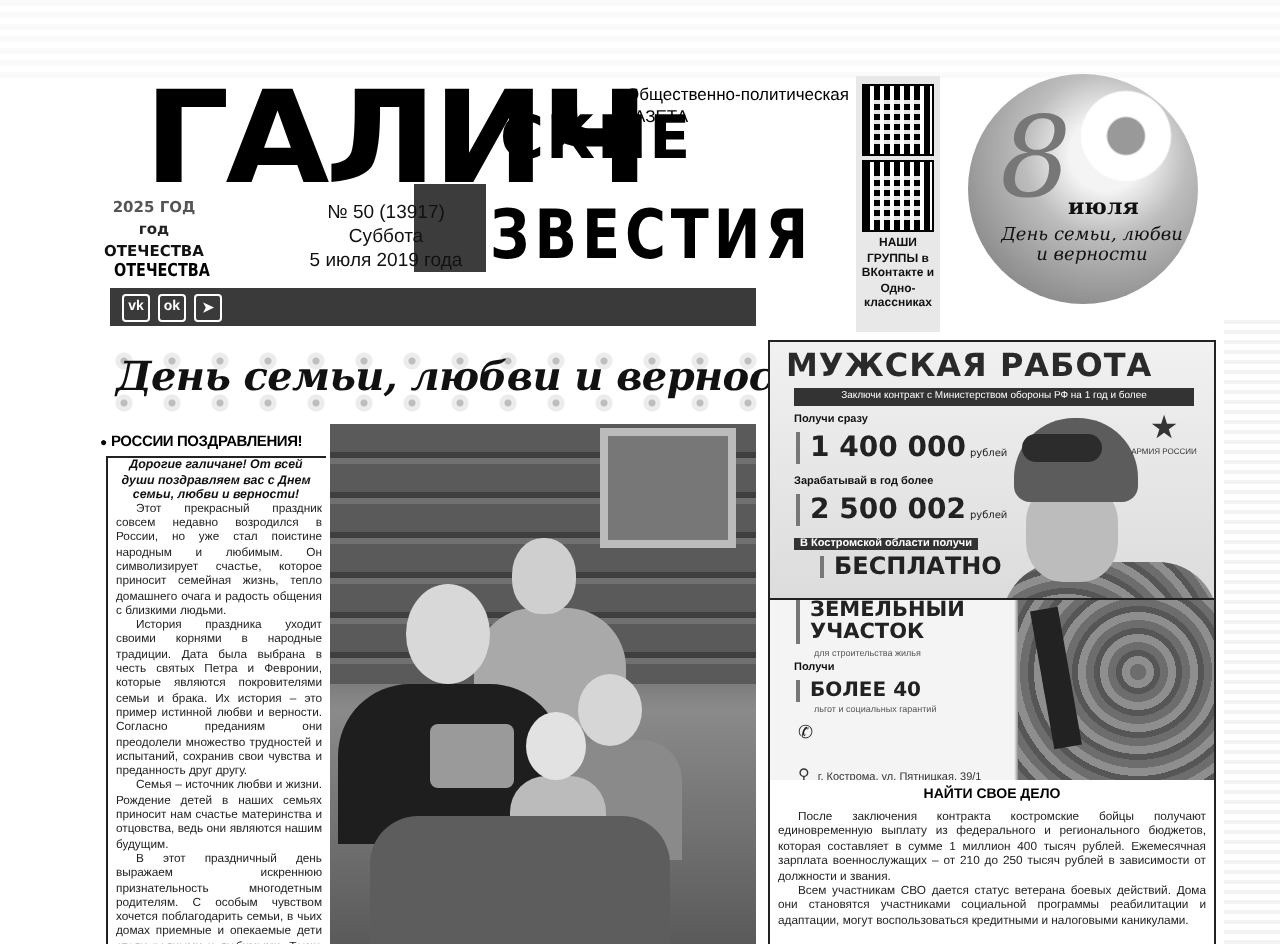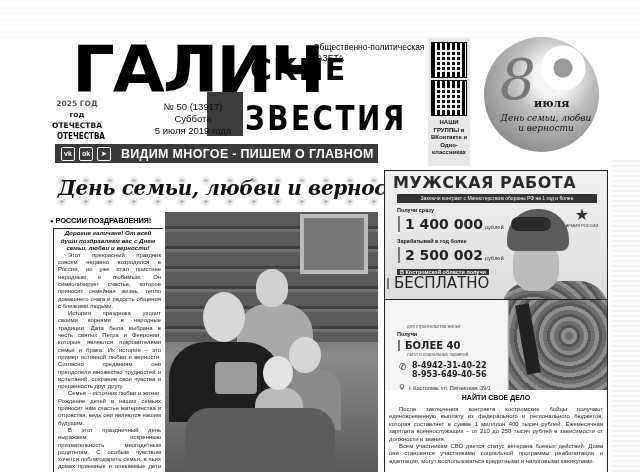--- a/index.html
+++ b/index.html
@@ -95,21 +95,21 @@
   .photo .jeans { position: absolute; left: 20px; top: 196px; width: 150px; height: 64px; border-radius: 24px 24px 0 0; background: #5d5d5d; }
 
   
   .ad { position: absolute; left: 384px; top: 170px; width: 224px; height: 130px; border: 1px solid #222; overflow: hidden;
     background: linear-gradient(180deg, #f1f1f1 0%, #dcdcdc 100%); }
   .ad-title { position: absolute; left: 8px; top: 2px; font-family: "DejaVu Sans", sans-serif; font-weight: 900; font-size: 16px; color: #2a2a2a; letter-spacing: .5px; white-space: nowrap; }
   .ad-sub { position: absolute; left: 12px; top: 23px; width: 200px; height: 9px; background: #333; color: #fff; font-size: 5px; line-height: 9px; text-align: center; white-space: nowrap; }
   .ad-lbl { position: absolute; left: 12px; font-size: 5.5px; font-weight: 700; color: #111; white-space: nowrap; }
   .ad-big { position: absolute; left: 13px; font-family: "DejaVu Sans", sans-serif; font-weight: 900; font-size: 14px; color: #222; white-space: nowrap; padding-left: 5px; border-left: 2.5px solid #777; }
   .ad-big small { font-size: 5px; font-weight: 400; margin-left: 2px; }
-  .ad-land { position: absolute; left: 2px; top: 105px; padding-left: 5px; border-left: 2.5px solid #777; font-family: "DejaVu Sans", sans-serif; font-weight: 400; font-size: 15px; line-height: 11px; color: #222; }
+  .ad-land { position: absolute; left: 25px; top: 105px; padding-left: 5px; border-left: 2.5px solid #777; font-family: "DejaVu Sans", sans-serif; font-weight: 700; font-size: 12px; line-height: 11px; color: #222; }
   .soldier { position: absolute; left: 116px; top: 38px; width: 108px; height: 260px; }
   .soldier .helmet { position: absolute; left: 6px; top: 0; width: 62px; height: 42px; border-radius: 30px 30px 8px 8px; background: #5c5c5c; }
   .soldier .goggles { position: absolute; left: 10px; top: 8px; width: 40px; height: 14px; border-radius: 7px; background: #2c2c2c; }
   .soldier .face { position: absolute; left: 12px; top: 32px; width: 46px; height: 50px; border-radius: 40%; background: #bcbcbc; }
   .soldier .body { position: absolute; left: 0; top: 72px; width: 108px; height: 190px; border-radius: 30px 30px 0 0;
     background: repeating-radial-gradient(circle at 30% 30%, #6d6d6d 0 4px, #8e8e8e 4px 8px, #565656 8px 11px); }
   .army-logo { position: absolute; left: 180px; top: 36px; width: 34px; text-align: center; }
   .army-star { font-size: 16px; color: #333; line-height: 16px; }
   .army-name { font-size: 4px; color: #333; }
 
@@ -156,21 +156,20 @@
 <div class="issue-block">
   <div>№ 50 (13917)</div>
   <div>Суббота</div>
   <div>5 июля 2019 года</div>
 </div>
 
 <div class="social-bar">
   <span class="soc">vk</span>
   <span class="soc">ok</span>
   <span class="soc">➤</span>
-  <span class="slogan">ВИДИМ МНОГОЕ - ПИШЕМ О ГЛАВНОМ</span>
 </div>
 
 <div class="qr-box">
   <div class="qr"></div>
   <div class="qr"></div>
   <div class="qr-label">НАШИ ГРУППЫ в ВКонтакте и Одно-классниках</div>
 </div>
 
 <div class="badge-circle">
   <div class="badge-eight">8</div>
@@ -226,30 +225,30 @@
   <div class="ad-big" style="top:45px"><span>1 400 000</span><small>рублей</small></div>
   <div class="ad-lbl" style="top:67px">Зарабатывай в год более</div>
   <div class="ad-big" style="top:76px"><span>2 500 002</span><small>рублей</small></div>
   <div class="ad-lbl" style="top:98px; background:#333; color:#fff; padding:0 3px;">В Костромской области получи</div>
   <div class="ad-land" style="top:107px">БЕСПЛАТНО</div>
 </div>
 
 <div class="ad2">
   <div class="camo"></div>
   <div class="gun"></div>
+  <div class="ad-land2">
+    <div>ЗЕМЕЛЬНЫЙ</div>
+    <div>УЧАСТОК</div>
+  </div>
   <div class="ad-tiny" style="left:22px; top:24px">для строительства жилья</div>
   <div class="ad-lbl" style="top:31px">Получи</div>
   <div class="ad-land2" style="top:40px; font-size:10px;">БОЛЕЕ 40</div>
   <div class="ad-tiny" style="left:22px; top:52px">льгот и социальных гарантий</div>
   <div class="ad-phones">
     <span class="ico">✆</span>
-    <div class="nums">
-      <div>8-4942-31-40-22</div>
-      <div>8-953-649-40-56</div>
-    </div>
   </div>
   <div class="ad-addr"><span class="pin">⚲</span><span>г. Кострома, ул. Пятницкая, 39/1</span></div>
 </div>
 
 <div class="article">
   <div class="art-title">НАЙТИ СВОЕ ДЕЛО</div>
   <div class="art-body">
     <p>После заключения контракта костромские бойцы получают единовременную выплату из федерального и регионального бюджетов, которая составляет в сумме 1 миллион 400 тысяч рублей. Ежемесячная зарплата военнослужащих – от 210 до 250 тысяч рублей в зависимости от должности и звания.</p>
     <p>Всем участникам СВО дается статус ветерана боевых действий. Дома они становятся участниками социальной программы реабилитации и адаптации, могут воспользоваться кредитными и налоговыми каникулами.</p>
   </div>

